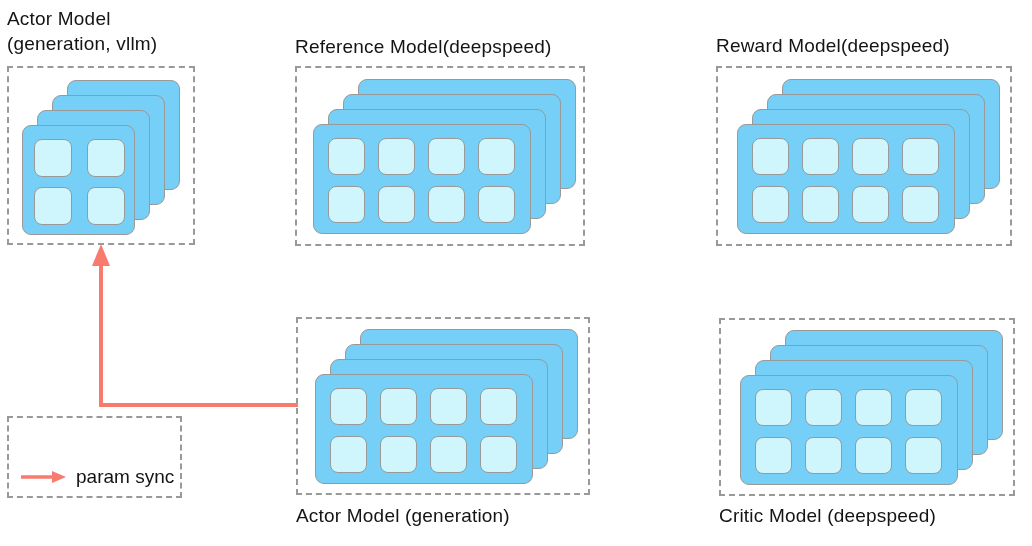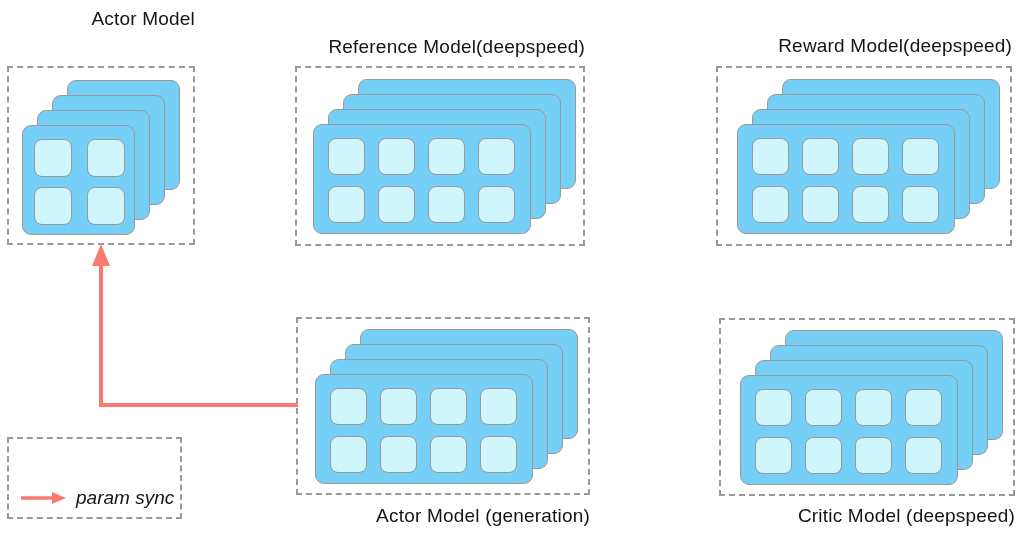--- a/index.html
+++ b/index.html
@@ -18,21 +18,21 @@
   }
   .canvas {
     position: relative;
     width: 1032px;
     height: 546px;
     background: var(--background);
     overflow: hidden;
   }
   .cluster-label {
     position: absolute;
-    text-align: right;
+    text-align: left;
     font-size: 19px;
     line-height: 25px;
     color: var(--text);
     letter-spacing: 0.2px;
     white-space: nowrap;
   }
   .dashed-box {
     position: absolute;
     border: 2px dashed var(--box_border);
     background: transparent;
@@ -85,20 +85,21 @@
     white-space: nowrap;
   }
 </style>
 </head>
 <body>
 
 <div class="canvas">
 
   <div class="cluster-label" style="left:7px; top:6px; width:188px;">
     <div>Actor Model</div>
+    <div>(generation, vllm)</div>
   </div>
   <div class="dashed-box" style="left:7px; top:66px; width:188px; height:179px;">
     <div class="card small" style="left:58px; top:12px;"></div>
     <div class="card small" style="left:43px; top:27px;"></div>
     <div class="card small" style="left:28px; top:42px;"></div>
     <div class="card small" style="left:13px; top:57px;">
       <div class="cells g2x2">
         <div class="cell"></div>
         <div class="cell"></div>
         <div class="cell"></div>
@@ -181,21 +182,21 @@
       </div>
     </div>
   </div>
   <div class="cluster-label" style="left:719px; top:503px; width:296px;">Critic Model (deepspeed)</div>
 
   <svg class="arrow-overlay" viewBox="0 0 1032 546">
     <polyline points="298,405 101,405 101,252" fill="none" stroke-width="4" stroke="#F97B70"></polyline>
     <polygon points="101,244 92,266 110,266" fill="#F97B70"></polygon>
   </svg>
 
-  <div class="dashed-box" style="left:7px; top:437px; width:175px; height:82px;font-style:italic;">
+  <div class="dashed-box" style="left:7px; top:416px; width:175px; height:82px;">
     <div class="legend-row">
       <svg width="48" height="18" viewBox="0 0 48 18">
         <line x1="2" y1="9" x2="33" y2="9" stroke-width="3.5" stroke="#F97B70"></line>
         <polygon points="33,3 33,15 47,9" fill="#F97B70"></polygon>
       </svg>
       <span class="legend-label">param sync</span>
     </div>
   </div>
 
 </div>

